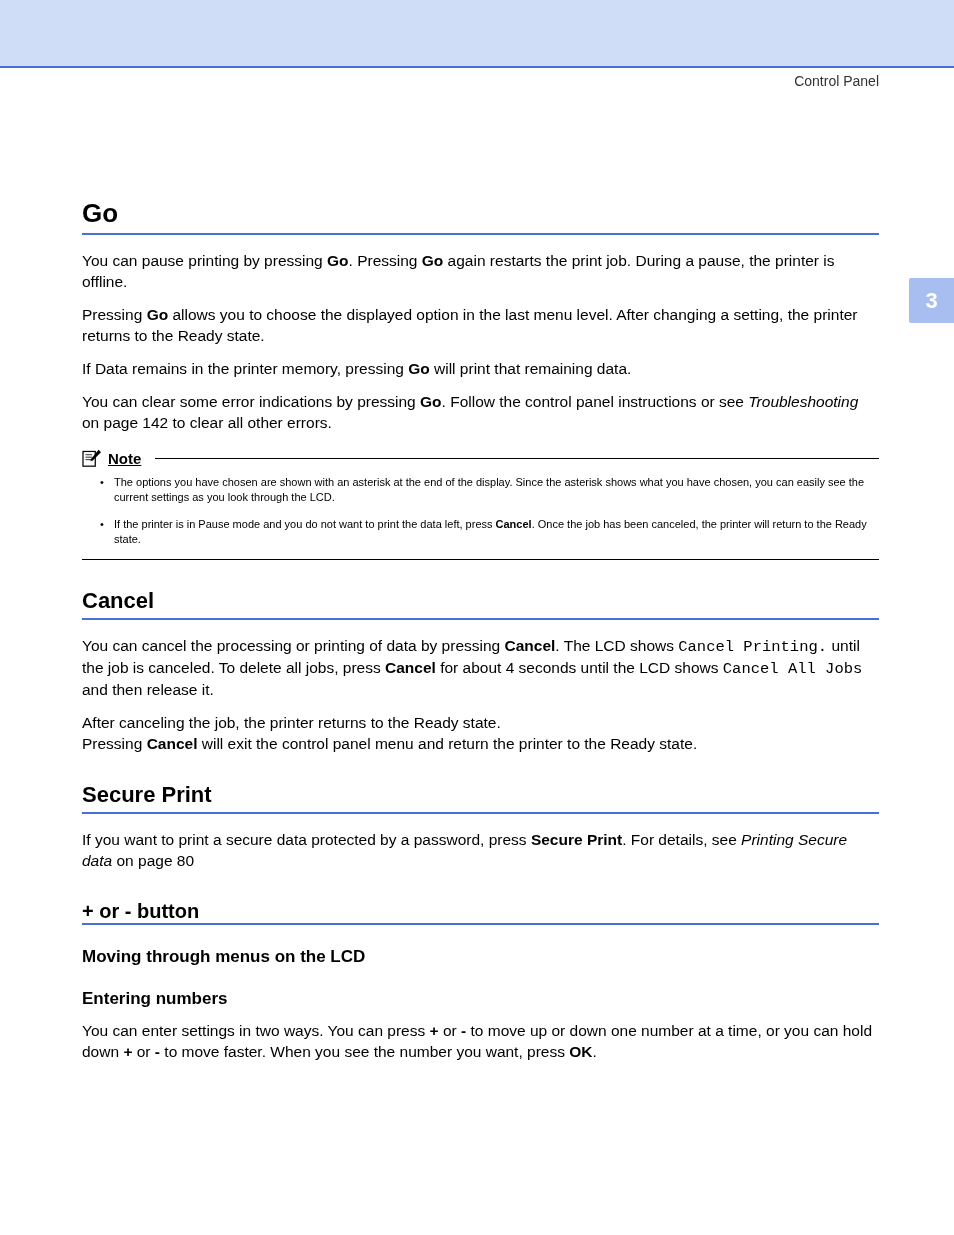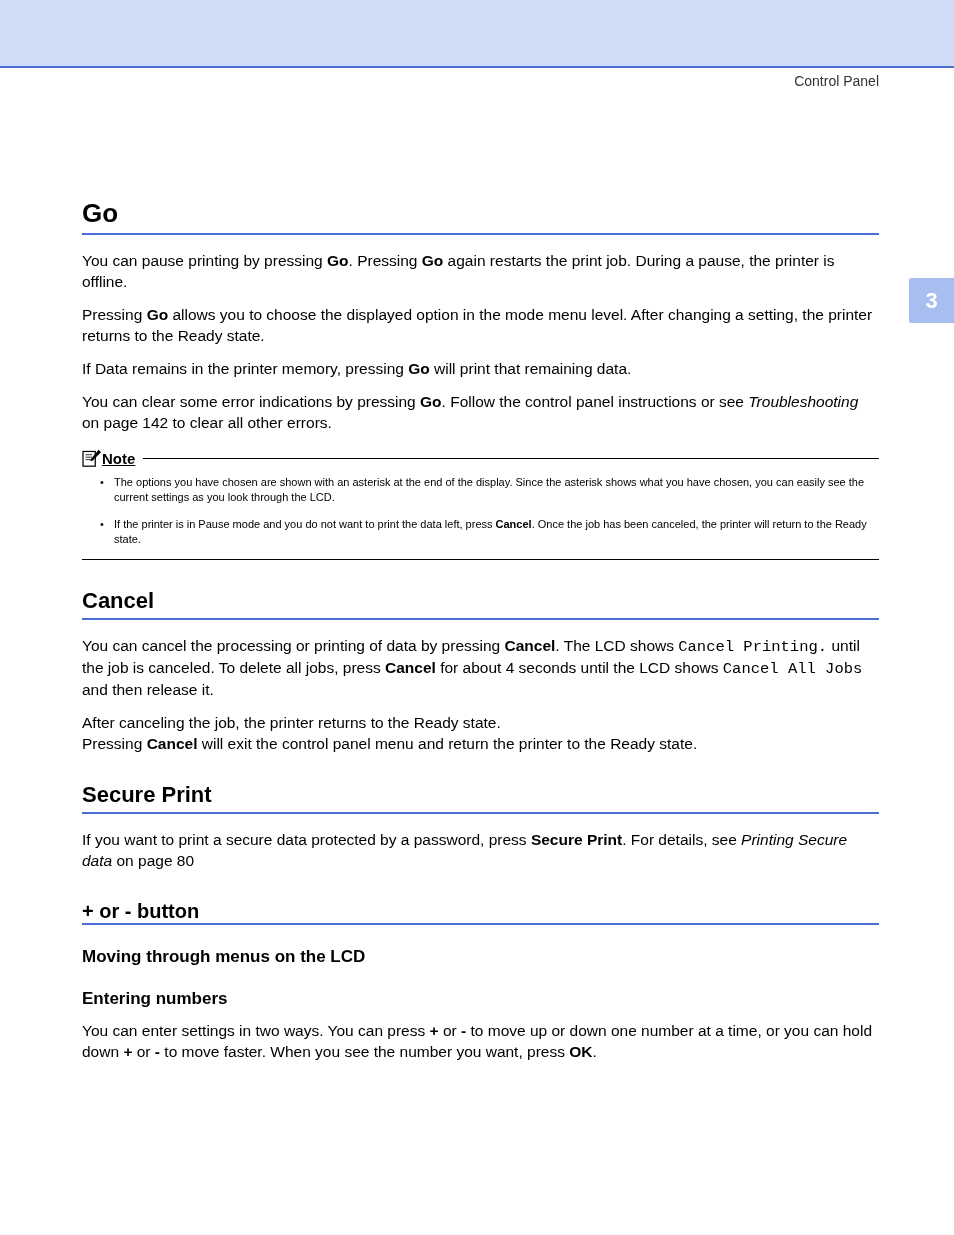--- a/index.html
+++ b/index.html
@@ -12,21 +12,21 @@
   h1.section { font-size: 26px; font-weight: bold; border-bottom: 2px solid #4b6fd6; padding-bottom: 4px; margin-bottom: 16px; margin-top: 24px; }
   h1.section.first { margin-top: 0; }
   h2.section { font-size: 22px; font-weight: bold; border-bottom: 2px solid #4b6fd6; padding-bottom: 4px; margin-bottom: 16px; margin-top: 28px; }
   h2.sub { font-size: 20px; font-weight: bold; border-bottom: 2px solid #4b6fd6; margin-bottom: 16px; margin-top: 28px; }
   h3.minor { font-size: 17px; font-weight: bold; margin-top: 22px; margin-bottom: 12px; }
   p { font-size: 15.5px; line-height: 1.35; margin-bottom: 12px; }
   .bold { font-weight: bold; }
   .italic { font-style: italic; }
   .mono { font-family: "Courier New", monospace; }
   .note-block { margin-top: 16px; margin-bottom: 8px; }
-  .note-head { display: flex; align-items: center; gap: 0; margin-bottom: 8px; text-decoration: underline; }
+  .note-head { display: flex; align-items: center; gap: 6px; margin-bottom: 8px; text-decoration: underline; }
   .note-icon { width: 20px; height: 18px; flex: 0 0 20px; }
   .note-label { font-size: 15px; font-weight: bold; }
   .note-line { flex: 1; height: 1px; background: #000; margin-left: 8px; }
   ul.note-list { list-style: none; padding-left: 18px; margin-bottom: 10px; }
   ul.note-list li { font-size: 11px; line-height: 1.35; margin-bottom: 12px; position: relative; padding-left: 14px; }
   ul.note-list li::before { content: "•"; position: absolute; left: 0; top: 0; }
   .note-bottom { height: 1px; background: #000; margin-bottom: 12px; }
 </style>
 </head>
 <body>
@@ -37,21 +37,21 @@
   <div class="chapter-tab">3</div>
 
   <div class="content">
 
     <h1 class="section first">Go</h1>
 
     <p>
       <span>You can pause printing by pressing </span><span class="bold">Go</span><span>. Pressing </span><span class="bold">Go</span><span> again restarts the print job. During a pause, the printer is offline.</span>
     </p>
     <p>
-      <span>Pressing </span><span class="bold">Go</span><span> allows you to choose the displayed option in the mode menu level. After changing a setting, the printer returns to the Ready state.</span>
+      <span>Pressing </span><span class="bold">Go</span><span> allows you to choose the displayed option in the last menu level. After changing a setting, the printer returns to the Ready state.</span>
     </p>
     <p>
       <span>If Data remains in the printer memory, pressing </span><span class="bold">Go</span><span> will print that remaining data.</span>
     </p>
     <p>
       <span>You can clear some error indications by pressing </span><span class="bold">Go</span><span>. Follow the control panel instructions or see </span><span class="italic">Troubleshooting</span><span> on page 142 to clear all other errors.</span>
     </p>
 
     <div class="note-block">
       <div class="note-head">

